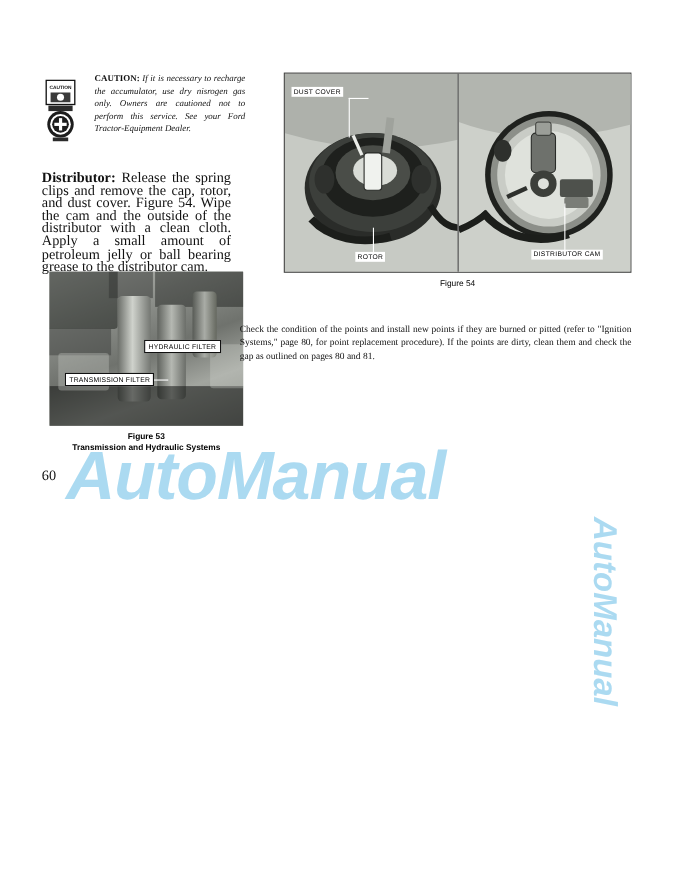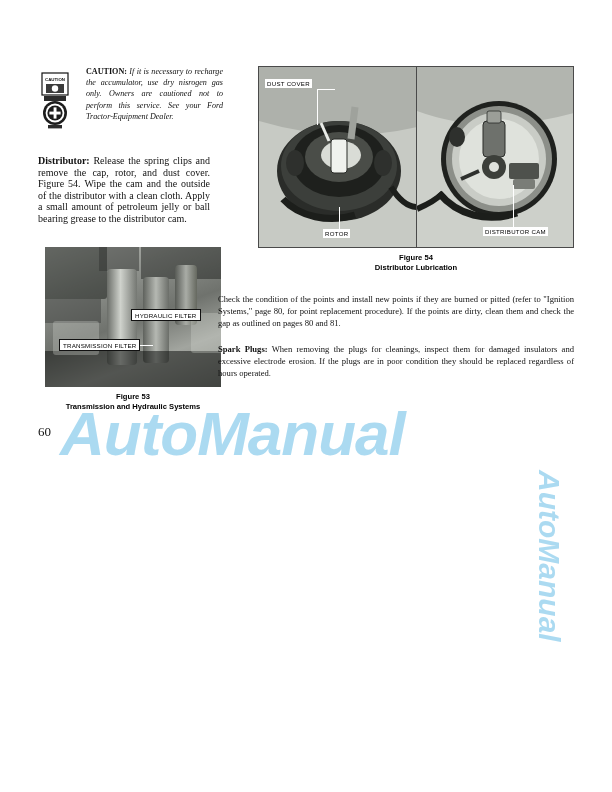--- a/index.html
+++ b/index.html
@@ -51,21 +51,21 @@
     font-style: normal;
     font-weight: bold;
   }
 
   
   .distrib-para {
     position: absolute;
     left: 38px;
     top: 155px;
     width: 172px;
-    font-size: 10px;
+    font-size: 13px;
     line-height: 11.6px;
     text-align: justify;
     color: #111;
   }
   .distrib-para b { font-weight: bold; }
 
   
   .fig53-wrap {
     position: absolute;
     left: 34px;
@@ -168,21 +168,21 @@
     white-space: nowrap;
   }
   .f54-line {
     position: absolute;
     background: #ffffff;
   }
   .fig54-cap {
     margin-top: 5px;
     text-align: center;
     font-family: "Liberation Sans", sans-serif;
-    font-weight: bold;
+    font-weight: normal;
     font-size: 7.6px;
     line-height: 10.4px;
     color: #000;
   }
 
   
   .body-col {
     position: absolute;
     left: 202px;
     top: 293px;
@@ -324,25 +324,23 @@
           <path d="M22 126 C40 148 70 156 100 146" stroke="#1c1e1b" stroke-width="7" fill="none"></path>
           <path d="M0 142 C14 136 20 132 26 126" stroke="#1c1e1b" stroke-width="6" fill="none"></path>
           <ellipse cx="40" cy="70" rx="8" ry="10" fill="#2e302d"></ellipse>
         </svg>
         <div class="f54-line" style="left:96px; top:118px; width:1px; height:44px;"></div>
         <div class="f54-cap-label" style="left:66px; top:160px;">DISTRIBUTOR CAM</div>
       </div>
     </div>
     <div class="fig54-cap">
       <div>Figure 54</div>
-      <div>Distributor Lubrication</div>
     </div>
   </div>
 
   <div class="body-col">
     <p>Check the condition of the points and install new points if they are burned or pitted (refer to "Ignition Systems," page 80, for point replacement procedure). If the points are dirty, clean them and check the gap as outlined on pages 80 and 81.</p>
-    <p><b>Spark Plugs:</b><span> When removing the plugs for cleanings, inspect them for damaged insulators and excessive electrode erosion. If the plugs are in poor condition they should be replaced regardless of hours operated.</span></p>
   </div>
 
   <div class="watermark">AutoManual</div>
   <div class="watermark-v">AutoManual</div>
 
 </div>
 
 </body></html>

